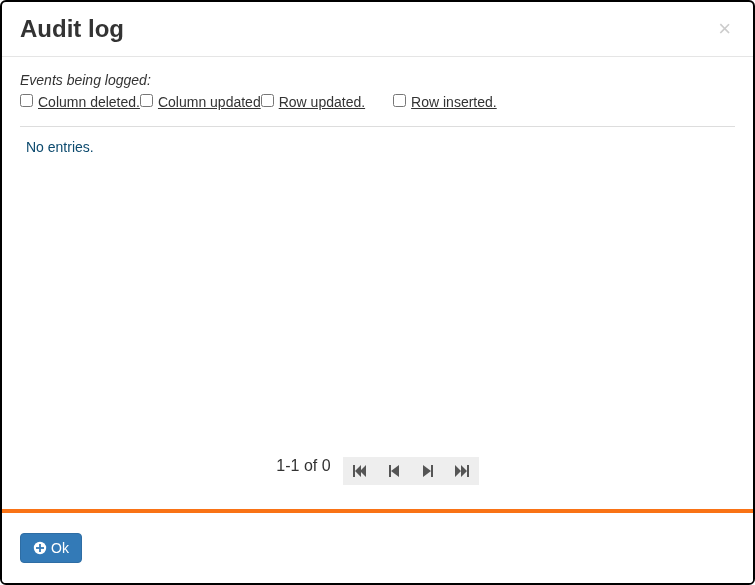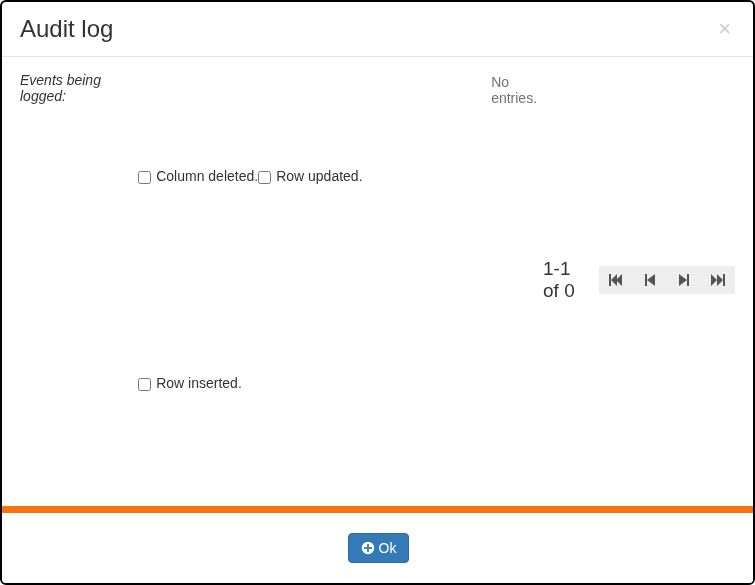--- a/index.html
+++ b/index.html
@@ -21,81 +21,82 @@
     background: #fff;
   }
   .modal-header {
     padding: 13px 18px 13px 18px;
     border-bottom: 1px solid #e5e5e5;
     display: flex;
     align-items: center;
   }
   .modal-title {
     font-size: 24px;
-    font-weight: 400;
+    font-weight: 700;
     margin: 0;
     flex: 1;
     color: #333;
   }
   .close-btn {
     font-size: 22px;
     color: #ccc;
     background: none;
     border: none;
     cursor: pointer;
     padding: 0 4px;
     line-height: 1;
   }
   .modal-body {
     flex: 1;
     padding: 15px 18px 10px 18px;
     display: flex;
-    flex-direction: row;
+    flex-direction: column;
   }
   .events-label {
     font-style: italic;
     margin: 0 0 6px 0;
     font-size: 14px;
     color: #333;
   }
   .events-row {
     display: flex;
     flex-wrap: wrap;
     align-items: center;
     margin-bottom: 10px;
   }
   .event-item {
     display: inline-flex;
-    align-items: flex-end;
+    align-items: flex-start;
     margin-right: 0px;
     font-size: 14px;
+    text-decoration: underline;
   }
   .event-item input[type="checkbox"] {
     margin: 0 5px 0 0;
     width: 13px;
     height: 13px;
   }
   .event-item.gap { margin-right: 28px; }
   .divider {
     border: none;
     border-top: 1px solid #ddd;
     margin: 6px 0 10px 0;
   }
   .entries-area {
     flex: 1;
     font-size: 14px;
-    color: #737373;
+    color: #0c4a6e;
     padding: 2px 6px;
   }
   .pager {
     display: flex;
     justify-content: center;
-    align-items: center;
+    align-items: flex-start;
     padding: 6px 0 14px 0;
-    font-size: 19px;
+    font-size: 16px;
     color: #333;
   }
   .pager-text {
     margin-right: 12px;
   }
   .pager-btns {
     display: inline-flex;
     background: #eee;
     border-radius: 3px;
   }
@@ -105,24 +106,24 @@
     display: inline-flex;
     align-items: center;
     justify-content: center;
     background: #eee;
     border: none;
     cursor: pointer;
     color: #555;
   }
   .pager-btn svg { display: block; }
   .modal-footer {
-    border-top: 7px solid #f97316;
+    border-top: 4px solid #f97316;
     padding: 20px 16px 20px 18px;
     display: flex;
-    justify-content: center;
+    justify-content: flex-start;
     background: #fff;
   }
   .btn-primary {
     background: #337ab7;
     border: 1px solid #2e6da4;
     color: #fff;
     border-radius: 4px;
     padding: 6px 12px;
     font-size: 14px;
     cursor: pointer;
@@ -147,20 +148,24 @@
     </button>
   </div>
 
   <div class="modal-body">
     <p class="events-label">Events being logged:</p>
 
     <div class="events-row">
       <label class="event-item">
         <input type="checkbox" style="">
         <span>Column deleted.</span>
+      </label>
+      <label class="event-item">
+        <input type="checkbox" style="">
+        <span>Column updated</span>
       </label>
       <label class="event-item gap">
         <input type="checkbox" style="">
         <span>Row updated.</span>
       </label>
       <label class="event-item gap">
         <input type="checkbox" style="">
         <span>Row inserted.</span>
       </label>
     </div>

